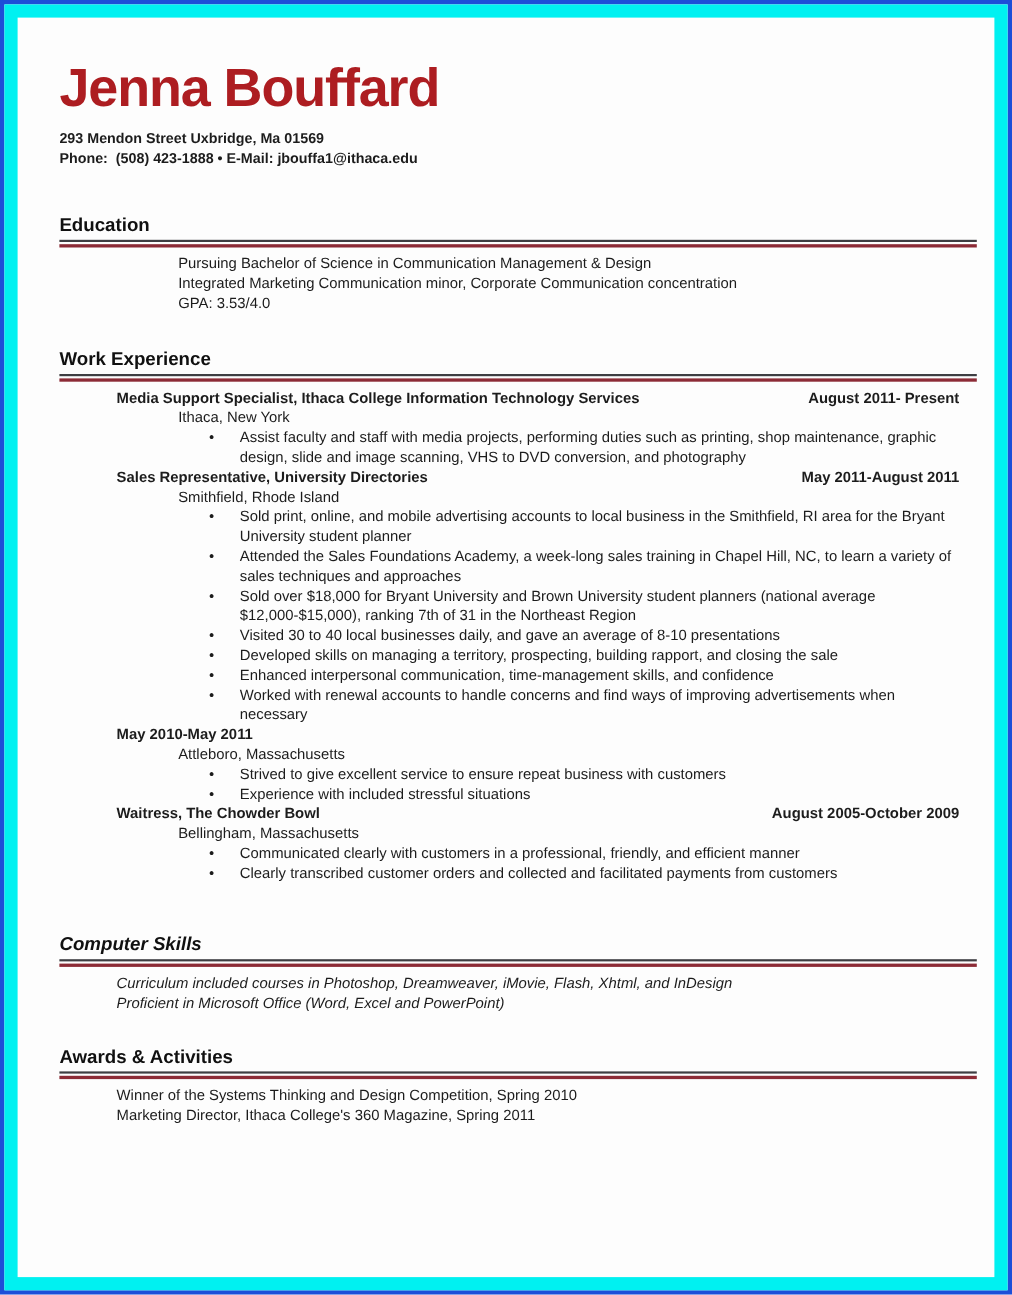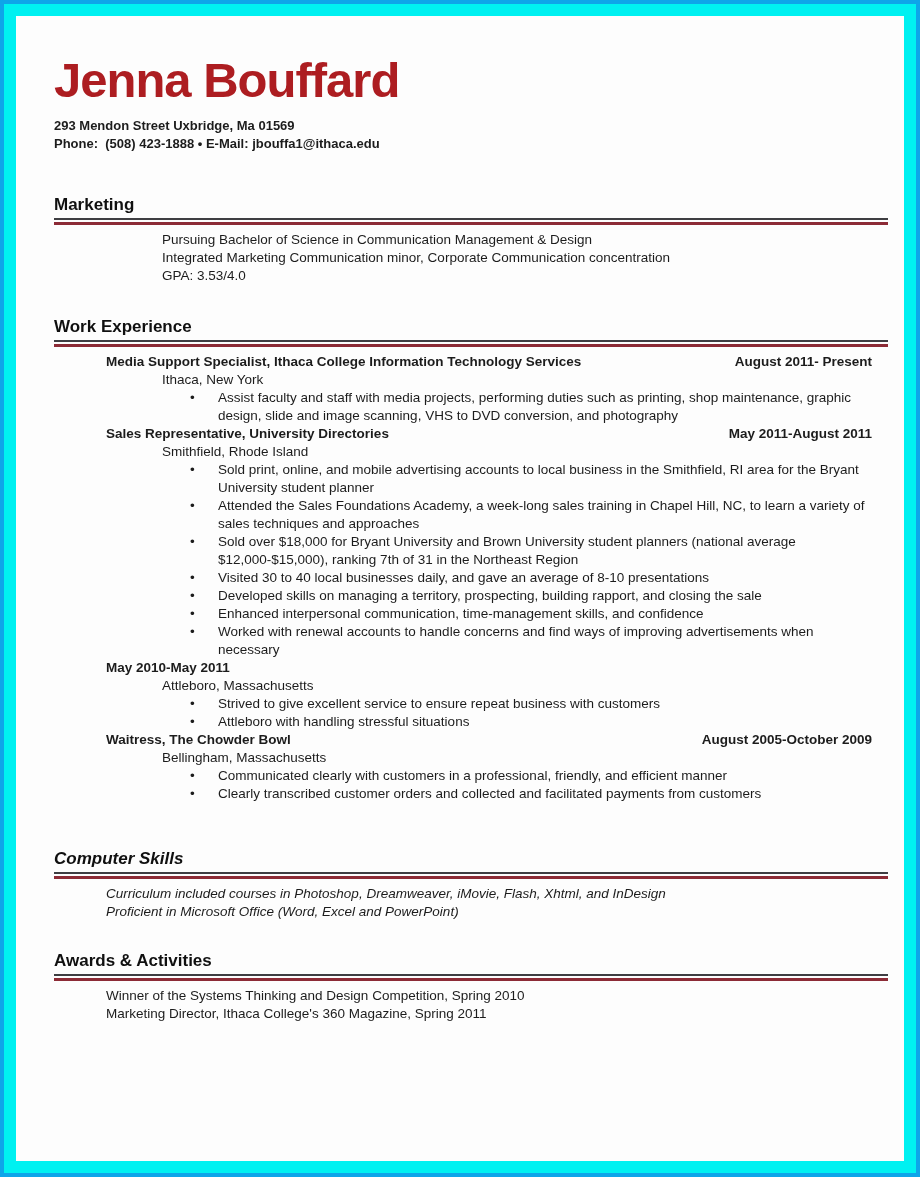--- a/index.html
+++ b/index.html
@@ -1,19 +1,19 @@
 <!DOCTYPE html>
 <html><head>
 <meta charset="utf-8">
 <style>
   html, body { margin: 0; padding: 0; background: #ffffff; }
   .page {
     width: 920px; height: 1177px;
     box-sizing: border-box;
-    background: #0ea5e9;          
+    background: #1d4ed8;          
     padding: 4px;
     overflow: hidden;
   }
   .inner-frame {
     width: 100%; height: 100%;
     box-sizing: border-box;
     border: 12px solid #00f1f1;   
     background: #fdfdfd;
     overflow: hidden;
   }
@@ -76,21 +76,21 @@
   <div class="inner-frame">
     <div class="content">
 
       <div>
         <div class="name">Jenna Bouffard</div>
         <div class="contact-line">293 Mendon Street Uxbridge, Ma 01569</div>
         <div class="contact-line">Phone:  (508) 423-1888 • E-Mail: jbouffa1@ithaca.edu</div>
       </div>
 
       <div class="section">
-        <div class="section-heading">Marketing</div>
+        <div class="section-heading">Education</div>
         <div class="rule"></div>
         <div class="entries">
           <div class="sub-line">Pursuing Bachelor of Science in Communication Management &amp; Design</div>
           <div class="sub-line">Integrated Marketing Communication minor, Corporate Communication concentration</div>
           <div class="sub-line">GPA: 3.53/4.0</div>
         </div>
       </div>
 
       <div class="section work">
         <div class="section-heading">Work Experience</div>
@@ -149,21 +149,21 @@
             <div class="entry-head">
               <span class="entry-date">May 2010-May 2011</span>
             </div>
             <div class="location">Attleboro, Massachusetts</div>
             <div class="bullet">
               <span class="bullet-dot">•</span>
               <span class="bullet-text">Strived to give excellent service to ensure repeat business with customers</span>
             </div>
             <div class="bullet">
               <span class="bullet-dot">•</span>
-              <span class="bullet-text">Attleboro with handling stressful situations</span>
+              <span class="bullet-text">Experience with included stressful situations</span>
             </div>
           </div>
 
           <div>
             <div class="entry-head">
               <span class="entry-title">Waitress, The Chowder Bowl</span>
               <span class="entry-date">August 2005-October 2009</span>
             </div>
             <div class="location">Bellingham, Massachusetts</div>
             <div class="bullet">

